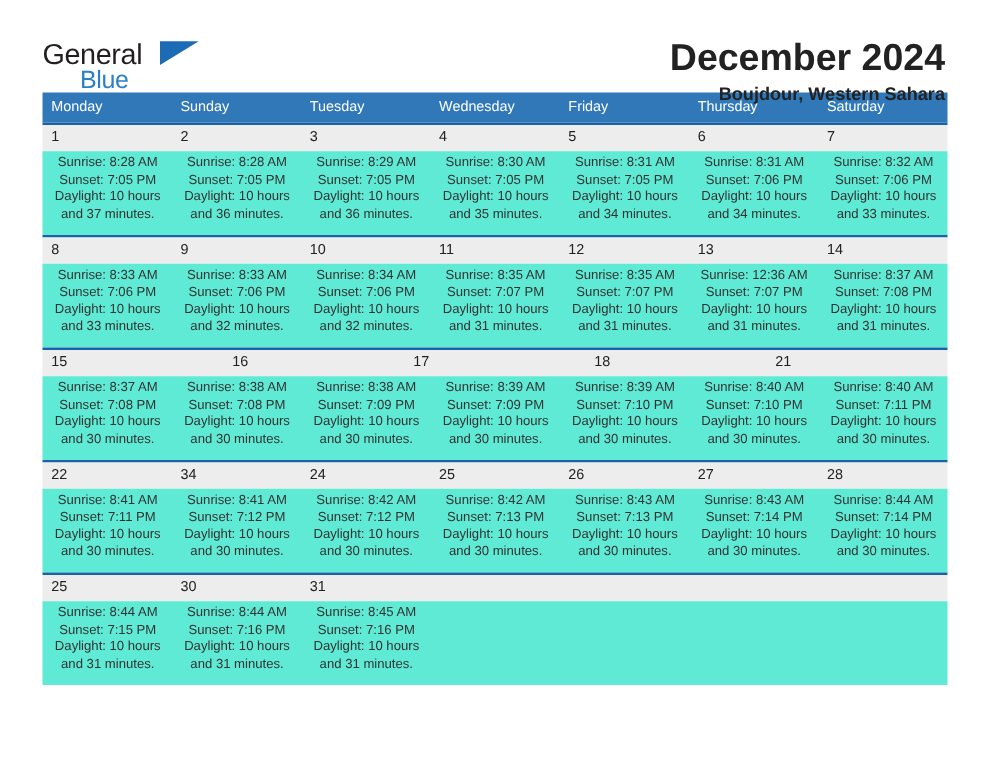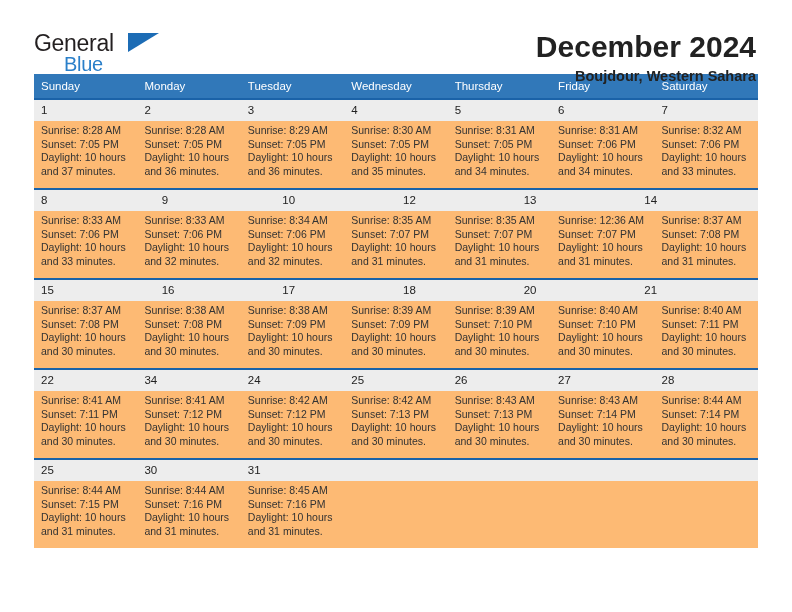--- a/index.html
+++ b/index.html
@@ -125,22 +125,23 @@
     flex: 1 1 0;
     font-size: 11.5px;
     line-height: 15px;
     color: #222222;
     padding: 3px 0 3px 7px;
     box-sizing: border-box;
   }
 
   .detail-band {
     display: flex;
-    background: #fdba74;
+    background: #5eead4;
     min-height: 67px;
+    text-align: center;
   }
   .detail-cell {
     flex: 1 1 0;
     padding: 3px 6px 4px 7px;
     box-sizing: border-box;
   }
   .detail-line {
     font-size: 10.5px;
     line-height: 13.6px;
     color: #333333;
@@ -163,26 +164,26 @@
     <div class="titles">
       <div class="cal-title">December 2024</div>
       <div class="cal-subtitle">Boujdour, Western Sahara</div>
     </div>
 
   </div>
 
   <div class="calendar">
 
     <div class="weekday-header">
+      <div class="weekday-cell">Monday</div>
       <div class="weekday-cell">Sunday</div>
-      <div class="weekday-cell">Monday</div>
       <div class="weekday-cell">Tuesday</div>
       <div class="weekday-cell">Wednesday</div>
+      <div class="weekday-cell">Friday</div>
       <div class="weekday-cell">Thursday</div>
-      <div class="weekday-cell">Friday</div>
       <div class="weekday-cell">Saturday</div>
     </div>
 
     <div class="week-row">
       <div class="daynum-band">
         <div class="daynum-cell">1</div>
         <div class="daynum-cell">2</div>
         <div class="daynum-cell">3</div>
         <div class="daynum-cell">4</div>
         <div class="daynum-cell">5</div>
@@ -233,20 +234,21 @@
           <div class="detail-line">and 33 minutes.</div>
         </div>
       </div>
     </div>
 
     <div class="week-row">
       <div class="daynum-band">
         <div class="daynum-cell">8</div>
         <div class="daynum-cell">9</div>
         <div class="daynum-cell">10</div>
+        <div class="daynum-cell">11</div>
         <div class="daynum-cell">12</div>
         <div class="daynum-cell">13</div>
         <div class="daynum-cell">14</div>
       </div>
       <div class="detail-band">
         <div class="detail-cell">
           <div class="detail-line">Sunrise: 8:33 AM</div>
           <div class="detail-line">Sunset: 7:06 PM</div>
           <div class="detail-line">Daylight: 10 hours</div>
           <div class="detail-line">and 33 minutes.</div>
@@ -289,21 +291,20 @@
         </div>
       </div>
     </div>
 
     <div class="week-row">
       <div class="daynum-band">
         <div class="daynum-cell">15</div>
         <div class="daynum-cell">16</div>
         <div class="daynum-cell">17</div>
         <div class="daynum-cell">18</div>
-        <div class="daynum-cell">20</div>
         <div class="daynum-cell">21</div>
       </div>
       <div class="detail-band">
         <div class="detail-cell">
           <div class="detail-line">Sunrise: 8:37 AM</div>
           <div class="detail-line">Sunset: 7:08 PM</div>
           <div class="detail-line">Daylight: 10 hours</div>
           <div class="detail-line">and 30 minutes.</div>
         </div>
         <div class="detail-cell">

